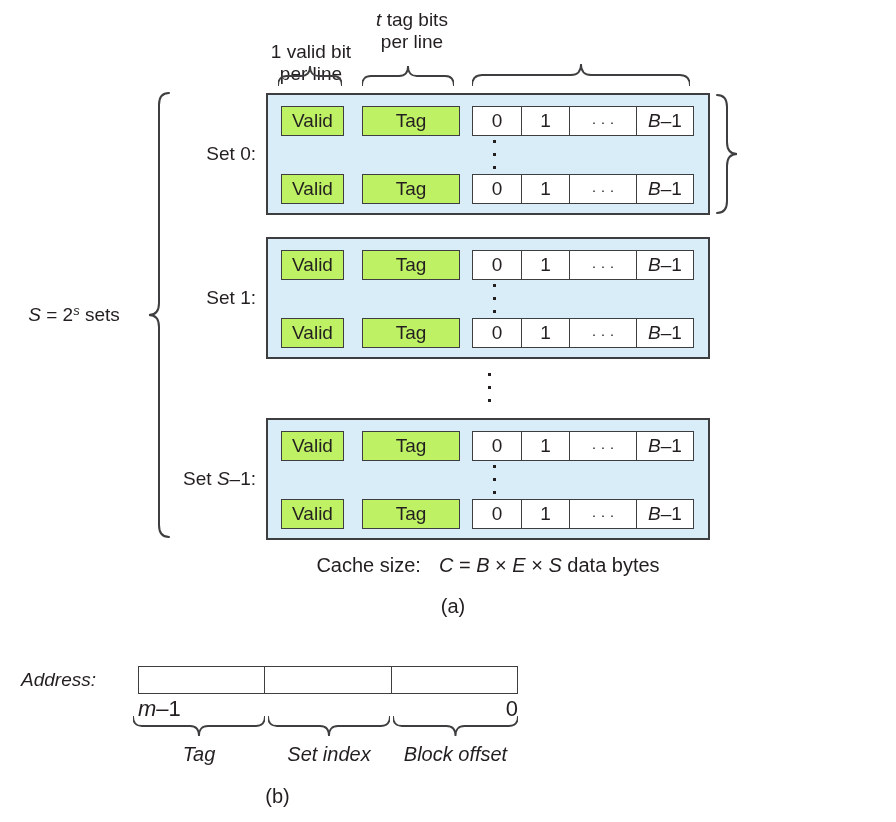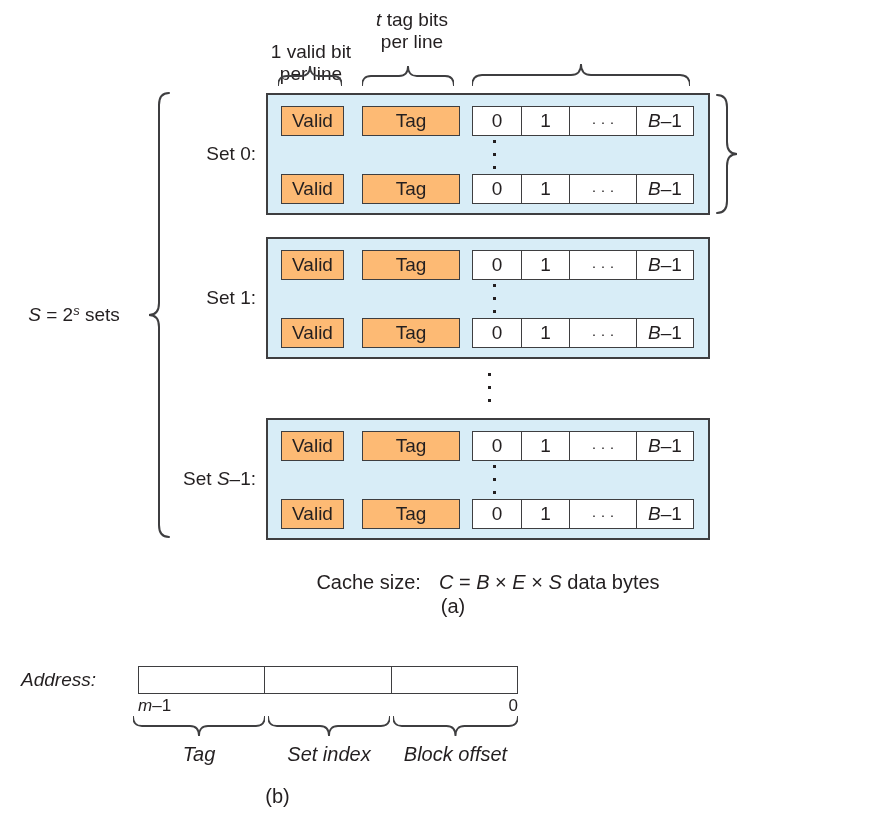--- a/index.html
+++ b/index.html
@@ -4,27 +4,27 @@
 <style>
   html,body{margin:0;padding:0;background:#fff;}
   .canvas{position:relative;width:896px;height:822px;background:#fff;overflow:hidden;
           font-family:"Liberation Sans","DejaVu Sans",sans-serif;color:var(--text,#231f20);}
   .abs{position:absolute;}
   .ctr{text-align:center;}
   .rgt{text-align:right;}
   .pre{white-space:pre-line;}
   .fs19{font-size:19px;line-height:1.18;}
   .fs20{font-size:20px;line-height:1.2;}
-  .fs17{font-size:17px;line-height:1.1;}
+  .fs17{font-size:22px;line-height:1.1;}
   .it{font-style:italic;}
   .sup{font-size:13px;font-style:italic;vertical-align:6px;}
   .brace{color:var(--border,#3e3e40);display:block;}
   .setblock{position:absolute;width:444px;height:122px;background:var(--block_fill,#d8edf7);
             border:2px solid var(--border,#3e3e40);box-sizing:border-box;}
-  .wbox{position:absolute;background:#fdba74;border:1.5px solid var(--border,#3e3e40);
+  .wbox{position:absolute;background:#bef264;border:1.5px solid var(--border,#3e3e40);
         box-sizing:border-box;display:flex;align-items:center;justify-content:center;
         font-size:19px;height:30px;}
   .vbox{left:13px;width:63px;top:0;}
   .tbox{left:94px;width:98px;top:0;}
   .barr{position:absolute;left:204px;width:222px;top:0;height:30px;background:#fff;
         border:1.5px solid var(--border,#3e3e40);box-sizing:border-box;display:flex;}
   .bcell{display:flex;align-items:center;justify-content:center;font-size:19px;
          border-right:1.5px solid var(--border,#3e3e40);box-sizing:border-box;}
   .bc0{width:49px;}.bc1{width:48px;}
   .bcd{width:67px;font-size:15px;letter-spacing:4px;padding-left:4px;}
@@ -203,21 +203,21 @@
 
   <svg class="abs brace" style="left:148px;top:92px;" width="22" height="446">
     <path d="M21,1 Q11,1 11,13 V211 Q11,223 1,223 Q11,223 11,235 V433 Q11,445 21,445" fill="none" stroke="currentColor" stroke-width="2" stroke-linecap="round"></path>
   </svg>
   <div class="abs ctr fs19" style="left:10px;top:303px;width:128px;"><span class="it">S</span><span> = 2</span><span class="sup">s</span><span> sets</span></div>
 
   <svg class="abs brace" style="left:716px;top:94px;" width="22" height="120">
     <path d="M1,1 Q11,1 11,13 V48 Q11,60 21,60 Q11,60 11,72 V107 Q11,119 1,119" fill="none" stroke="currentColor" stroke-width="2" stroke-linecap="round"></path>
   </svg>
 
-  <div class="abs ctr fs20 cachesize" style="left:246px;top:570px;width:484px;">
+  <div class="abs ctr fs20 cachesize" style="left:246px;top:553px;width:484px;">
     <span>Cache size:</span><span class="gap"></span><span class="it">C</span><span> = </span><span class="it">B</span><span> × </span><span class="it">E</span><span> × </span><span class="it">S</span><span> data bytes</span>
   </div>
 
   <div class="abs ctr fs20" style="left:428px;top:594px;width:50px;">(a)</div>
 
 
   <div class="abs it fs19" style="left:21px;top:669px;">Address:</div>
 
   <div class="addrrect">
     <div class="addrfield"></div>

